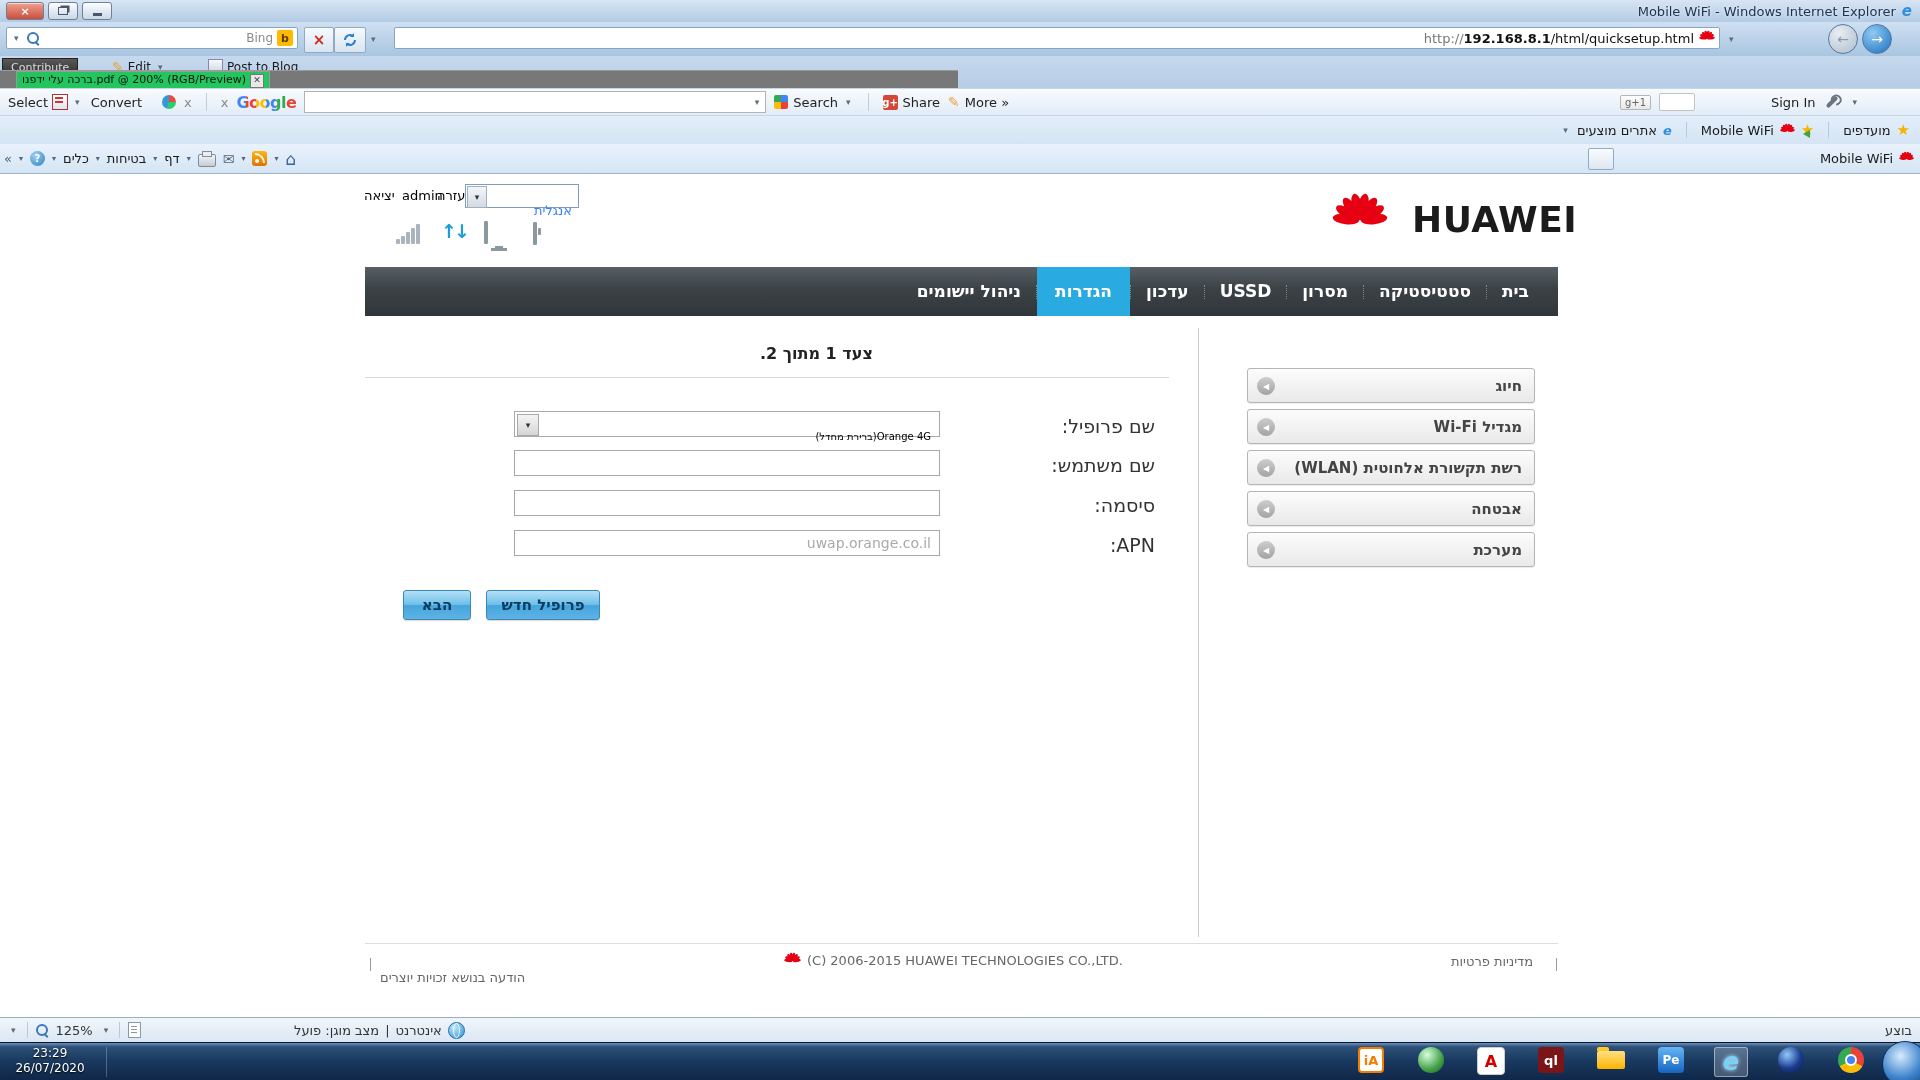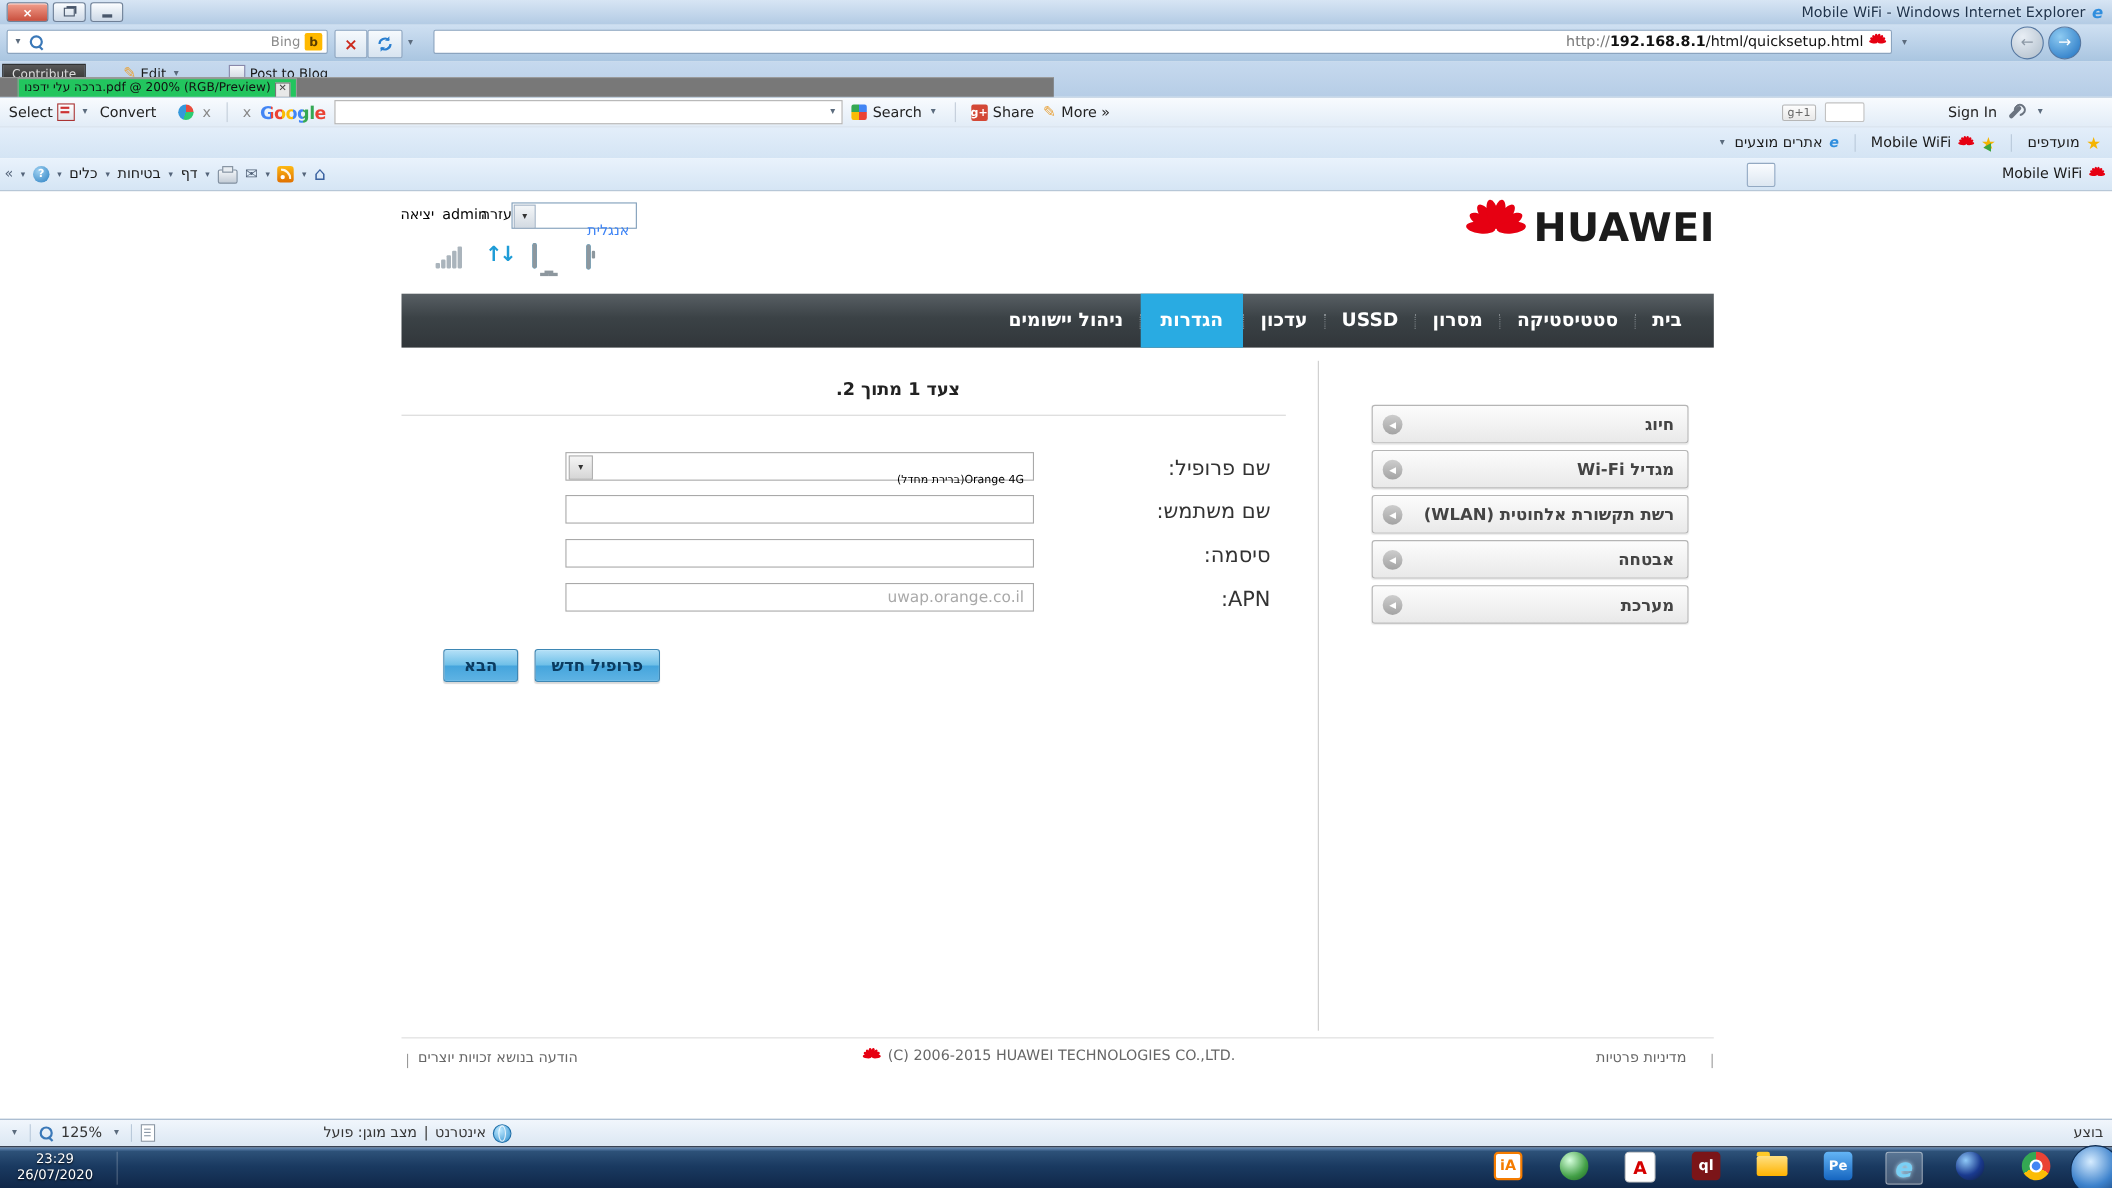--- a/index.html
+++ b/index.html
@@ -367,21 +367,21 @@
     <span class="sigbar" style="left:5px;height:8px"></span>
     <span class="sigbar" style="left:10px;height:12px"></span>
     <span class="sigbar" style="left:15px;height:16px"></span>
     <span class="sigbar" style="left:20px;height:20px"></span>
   </div>
   <span class="abs updown" style="left:441px;top:46px">↑↓</span>
   <span class="abs monitor" style="left:484px;top:49px"></span>
   <span class="abs battery" style="left:529px;top:50px"></span>
 
   
-  <div class="abs flex" style="left:1332px;top:5px;gap:6px">
+  <div class="abs flex" style="left:1332px;top:17px;gap:24px">
     <svg width="56" height="56" viewBox="0 0 40 40">
         <use href="#hw-flower"></use>
       </svg>
     <span class="brand-text">HUAWEI</span>
   </div>
 
   
   <div class="abs navbar">
     <span class="navtab">ניהול יישומים</span>
     <span class="navsep"></span>
@@ -440,21 +440,21 @@
 
   <span class="abs f-label" style="top:360px">APN:</span>
   <input class="f-input" style="top: 356px;" value="" placeholder="uwap.orange.co.il">
 
   <div class="abs blue-btn" style="left:403px;top:416px;width:66px">הבא</div>
   <div class="abs blue-btn" style="left:486px;top:416px;width:112px">פרופיל חדש</div>
 
   
   <div class="abs footer-rule"></div>
   <span class="abs ft-pipe" style="left:370px;top:784px"></span>
-  <span class="abs ft" style="left:380px;top:780px;direction:rtl">הודעה בנושא זכויות יוצרים</span>
+  <span class="abs ft" style="left:380px;top:796px;direction:rtl">הודעה בנושא זכויות יוצרים</span>
   <div class="abs flex" style="left:784px;top:778px;gap:6px">
     <svg width="17" height="17" viewBox="0 0 40 40">
         <use href="#hw-flower"></use>
       </svg>
     <span class="ft">(C) 2006-2015 HUAWEI TECHNOLOGIES CO.,LTD.</span>
   </div>
   <span class="abs ft" style="left:1451px;top:780px">מדיניות פרטיות</span>
   <span class="abs ft-pipe" style="left:1556px;top:784px"></span>
 </div>
 

